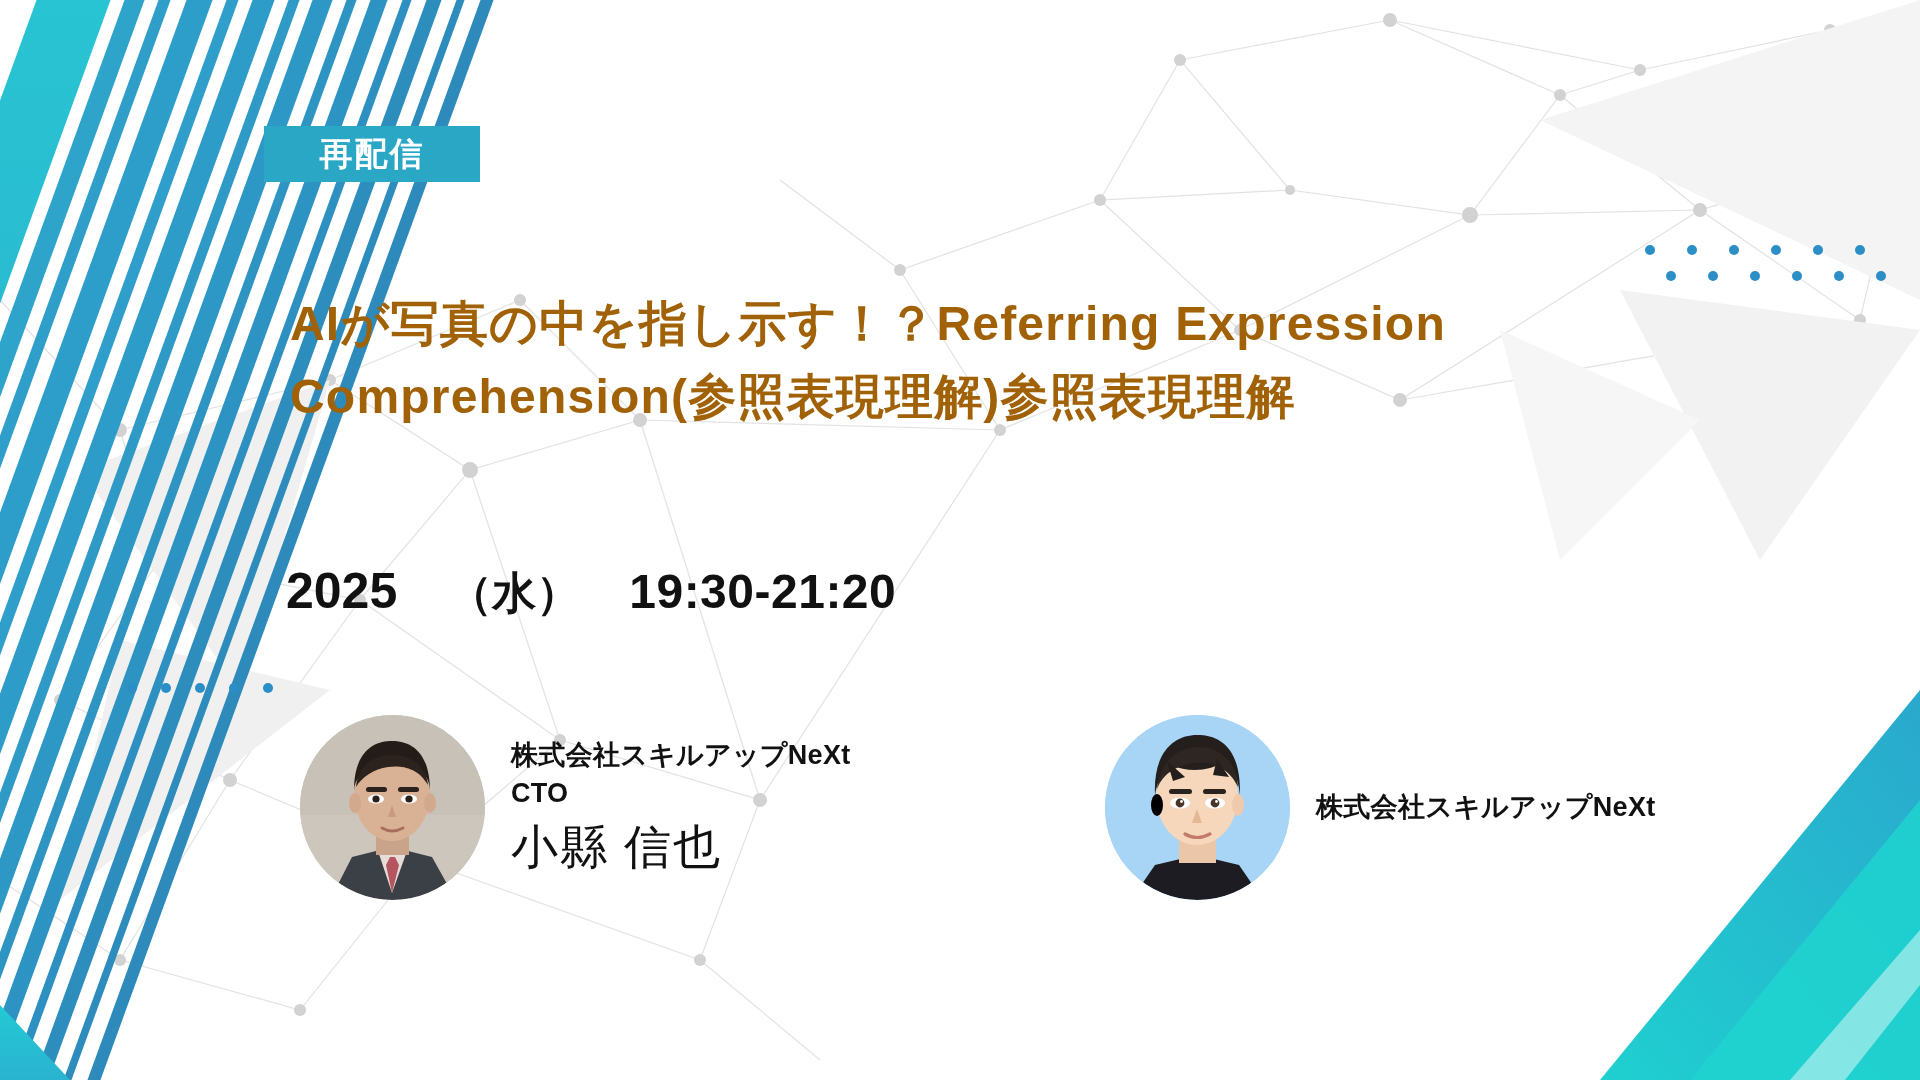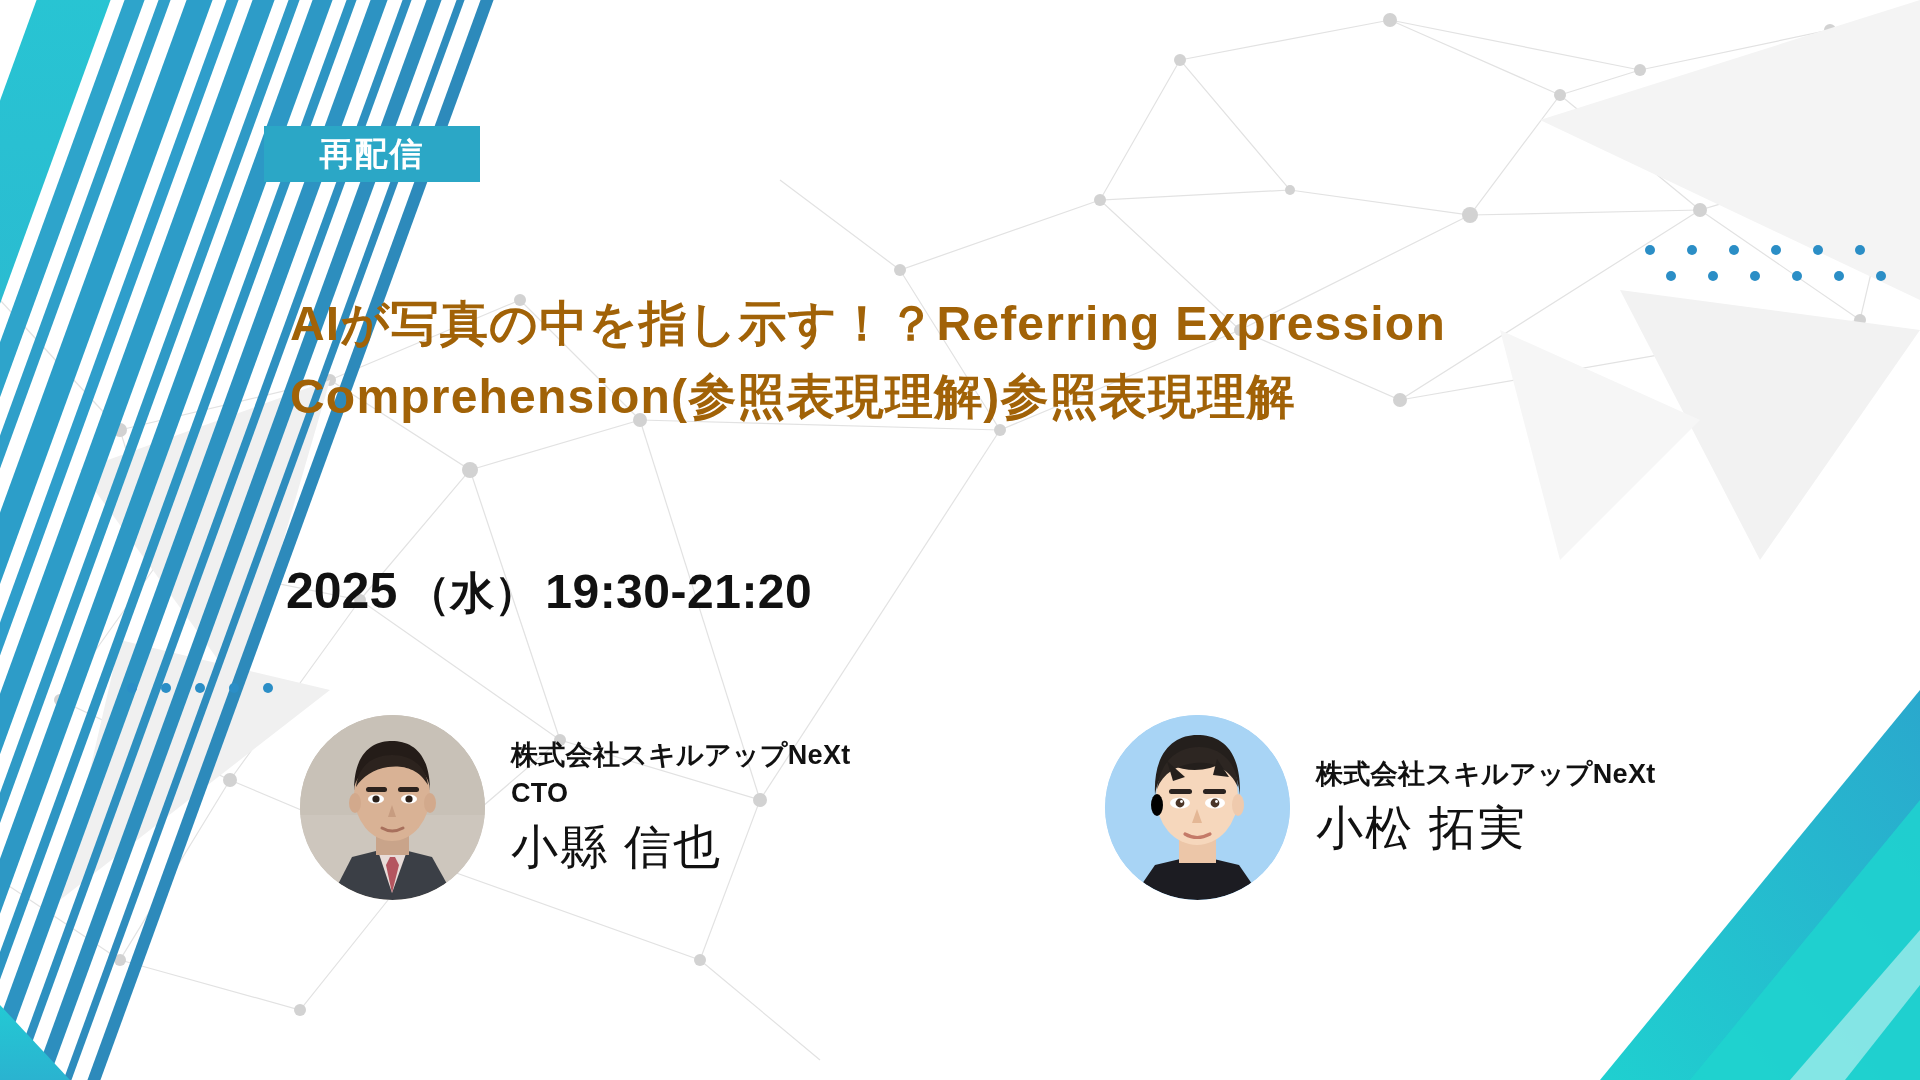--- a/index.html
+++ b/index.html
@@ -90,20 +90,21 @@
 
   .datebar {
     position: absolute;
     left: 286px;
     top: 562px;
     display: flex;
     align-items: baseline;
     color: #111111;
     font-weight: bold;
     white-space: nowrap;
+    gap: 42px;
   }
   .date-year { font-size: 50px; letter-spacing: 0px; }
   .date-day  { font-size: 76px; margin-left: 9px; letter-spacing: -1px; }
   .date-dow  { font-size: 44px; margin-left: 9px; }
   .date-time { font-size: 48px; margin-left: 7px; letter-spacing: 0.5px; }
 
   
   .speaker {
     position: absolute;
     display: flex;
@@ -388,18 +389,17 @@
             <path d="M80 119 Q92 126 105 119" stroke="#c47a68" stroke-width="3.2" fill="none" stroke-linecap="round"></path>
 
             <ellipse cx="52" cy="90" rx="6" ry="11" fill="#efcaa d"></ellipse>
             <ellipse cx="133" cy="90" rx="6" ry="11" fill="#efcaad"></ellipse>
           </g>
         </svg>
       </div>
       <div class="speaker-text">
         <div class="speaker-org">株式会社スキルアップNeXt</div>
 
-        <div class="speaker-name">小松 拓実</div>
       </div>
     </div>
 
   </div>
 </div>
 
 </body></html>

